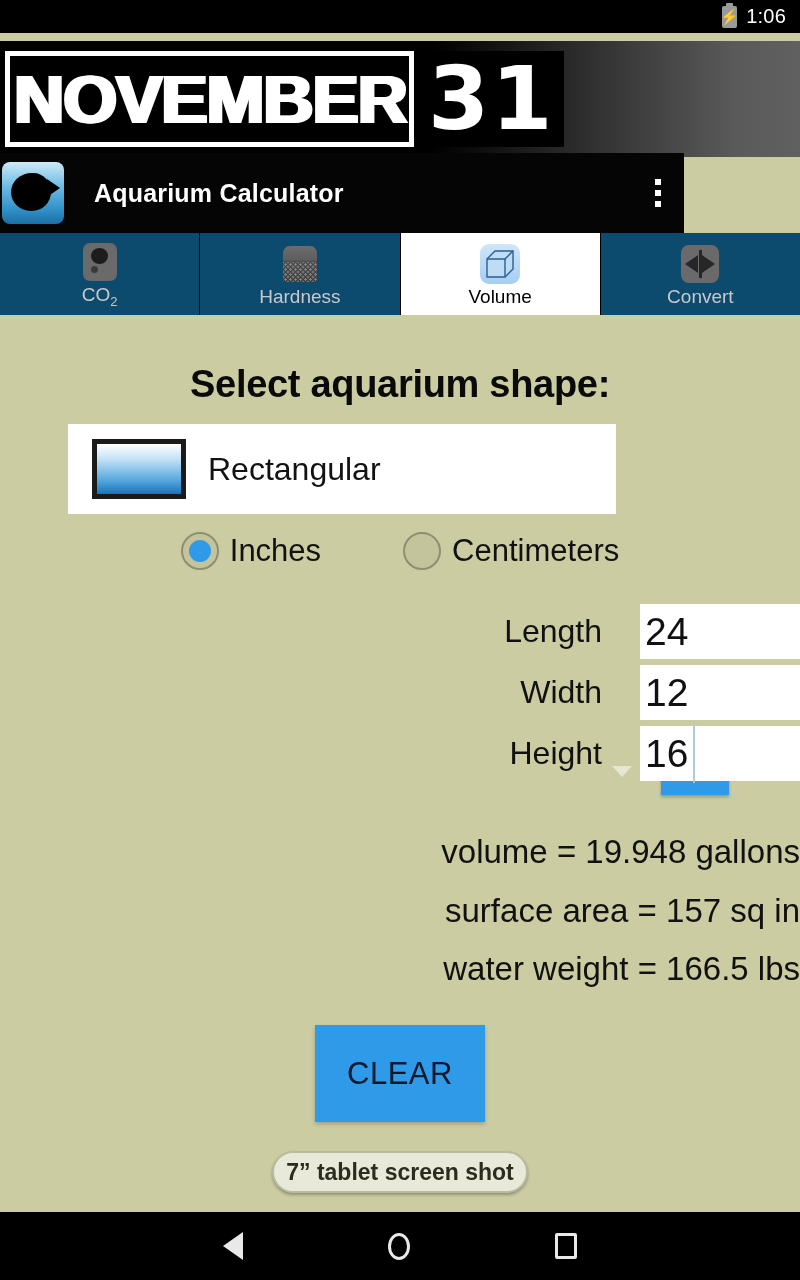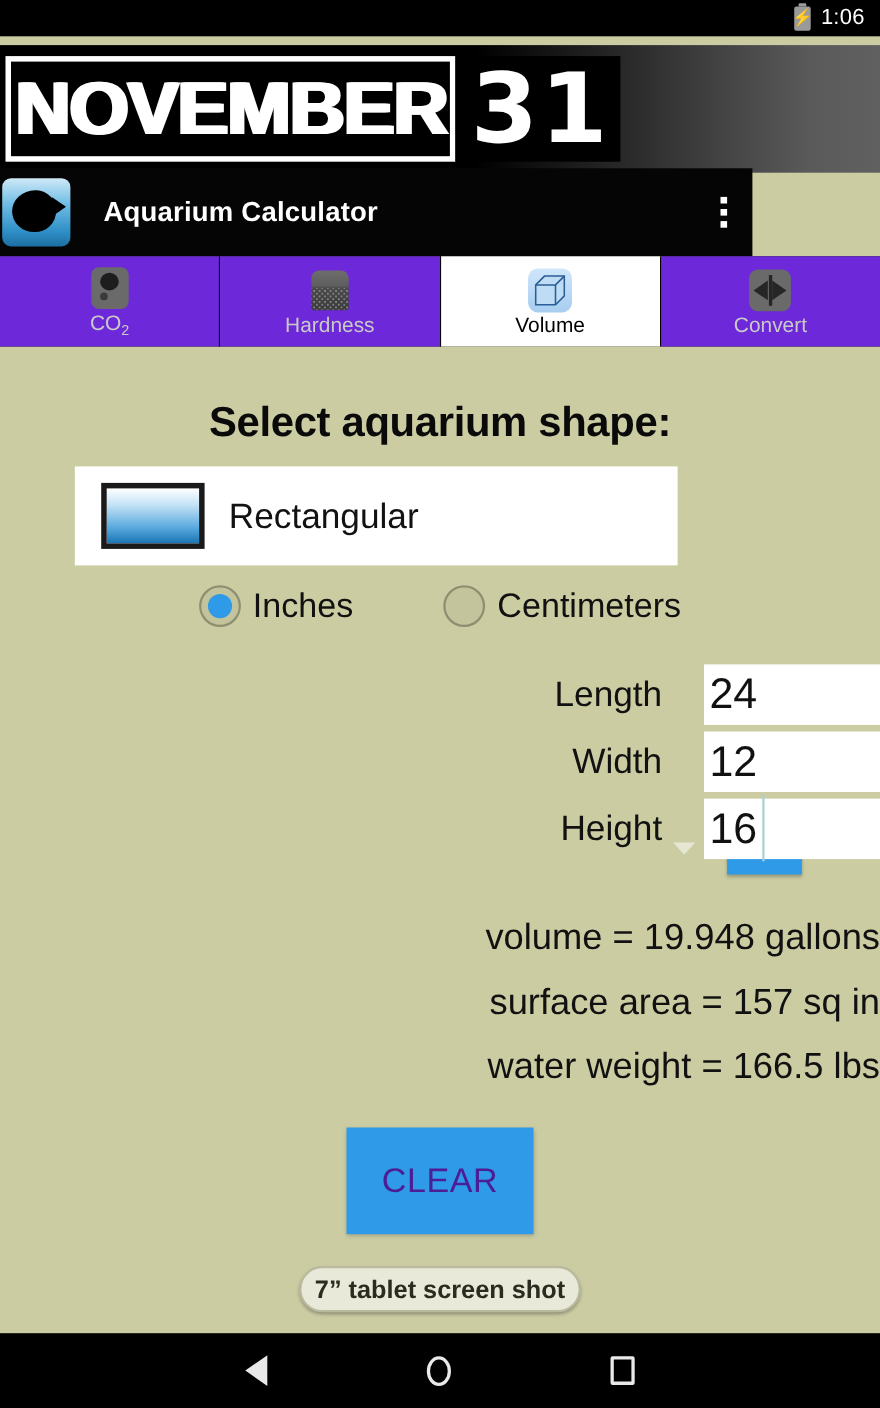--- a/index.html
+++ b/index.html
@@ -122,21 +122,21 @@
 
   
   .tabs {
     position: absolute; left: 0; top: 233px;
     width: 800px; height: 82px;
     background: #000;
     display: flex;
   }
   .tab {
     flex: 1 1 0; height: 82px;
-    background: #6d28d9;
+    background: #0c4a6e;
     border-right: 1px solid #000;
     display: flex; flex-direction: column;
     align-items: center; justify-content: center;
     gap: 2px;
   }
   .tab:last-child { border-right: none; }
   .tab.active { background: #fff; }
   .tab .tab-label {
     font-size: 19px; color: #c9c9c9; line-height: 1;
   }
@@ -293,21 +293,21 @@
 
   .results { margin-top: 42px; text-align: right; }
   .result-line {
     font-size: 33px; color: #111; line-height: 1.78;
   }
 
   .clear-btn {
     margin: 26px auto 0;
     width: 170px; height: 97px;
     background: #2f9ae8;
-    color: #4c1d95; font-size: 31px; letter-spacing: .5px;
+    color: #0f172a; font-size: 31px; letter-spacing: .5px;
     display: flex; align-items: center; justify-content: center;
     box-shadow: 0 2px 4px rgba(0,0,0,.22);
   }
 
   .badge {
     margin: 29px auto 0;
     width: 256px; height: 42px;
     background: #e8e9d8;
     border: 2px solid #b9ba9e;
     border-radius: 21px;

